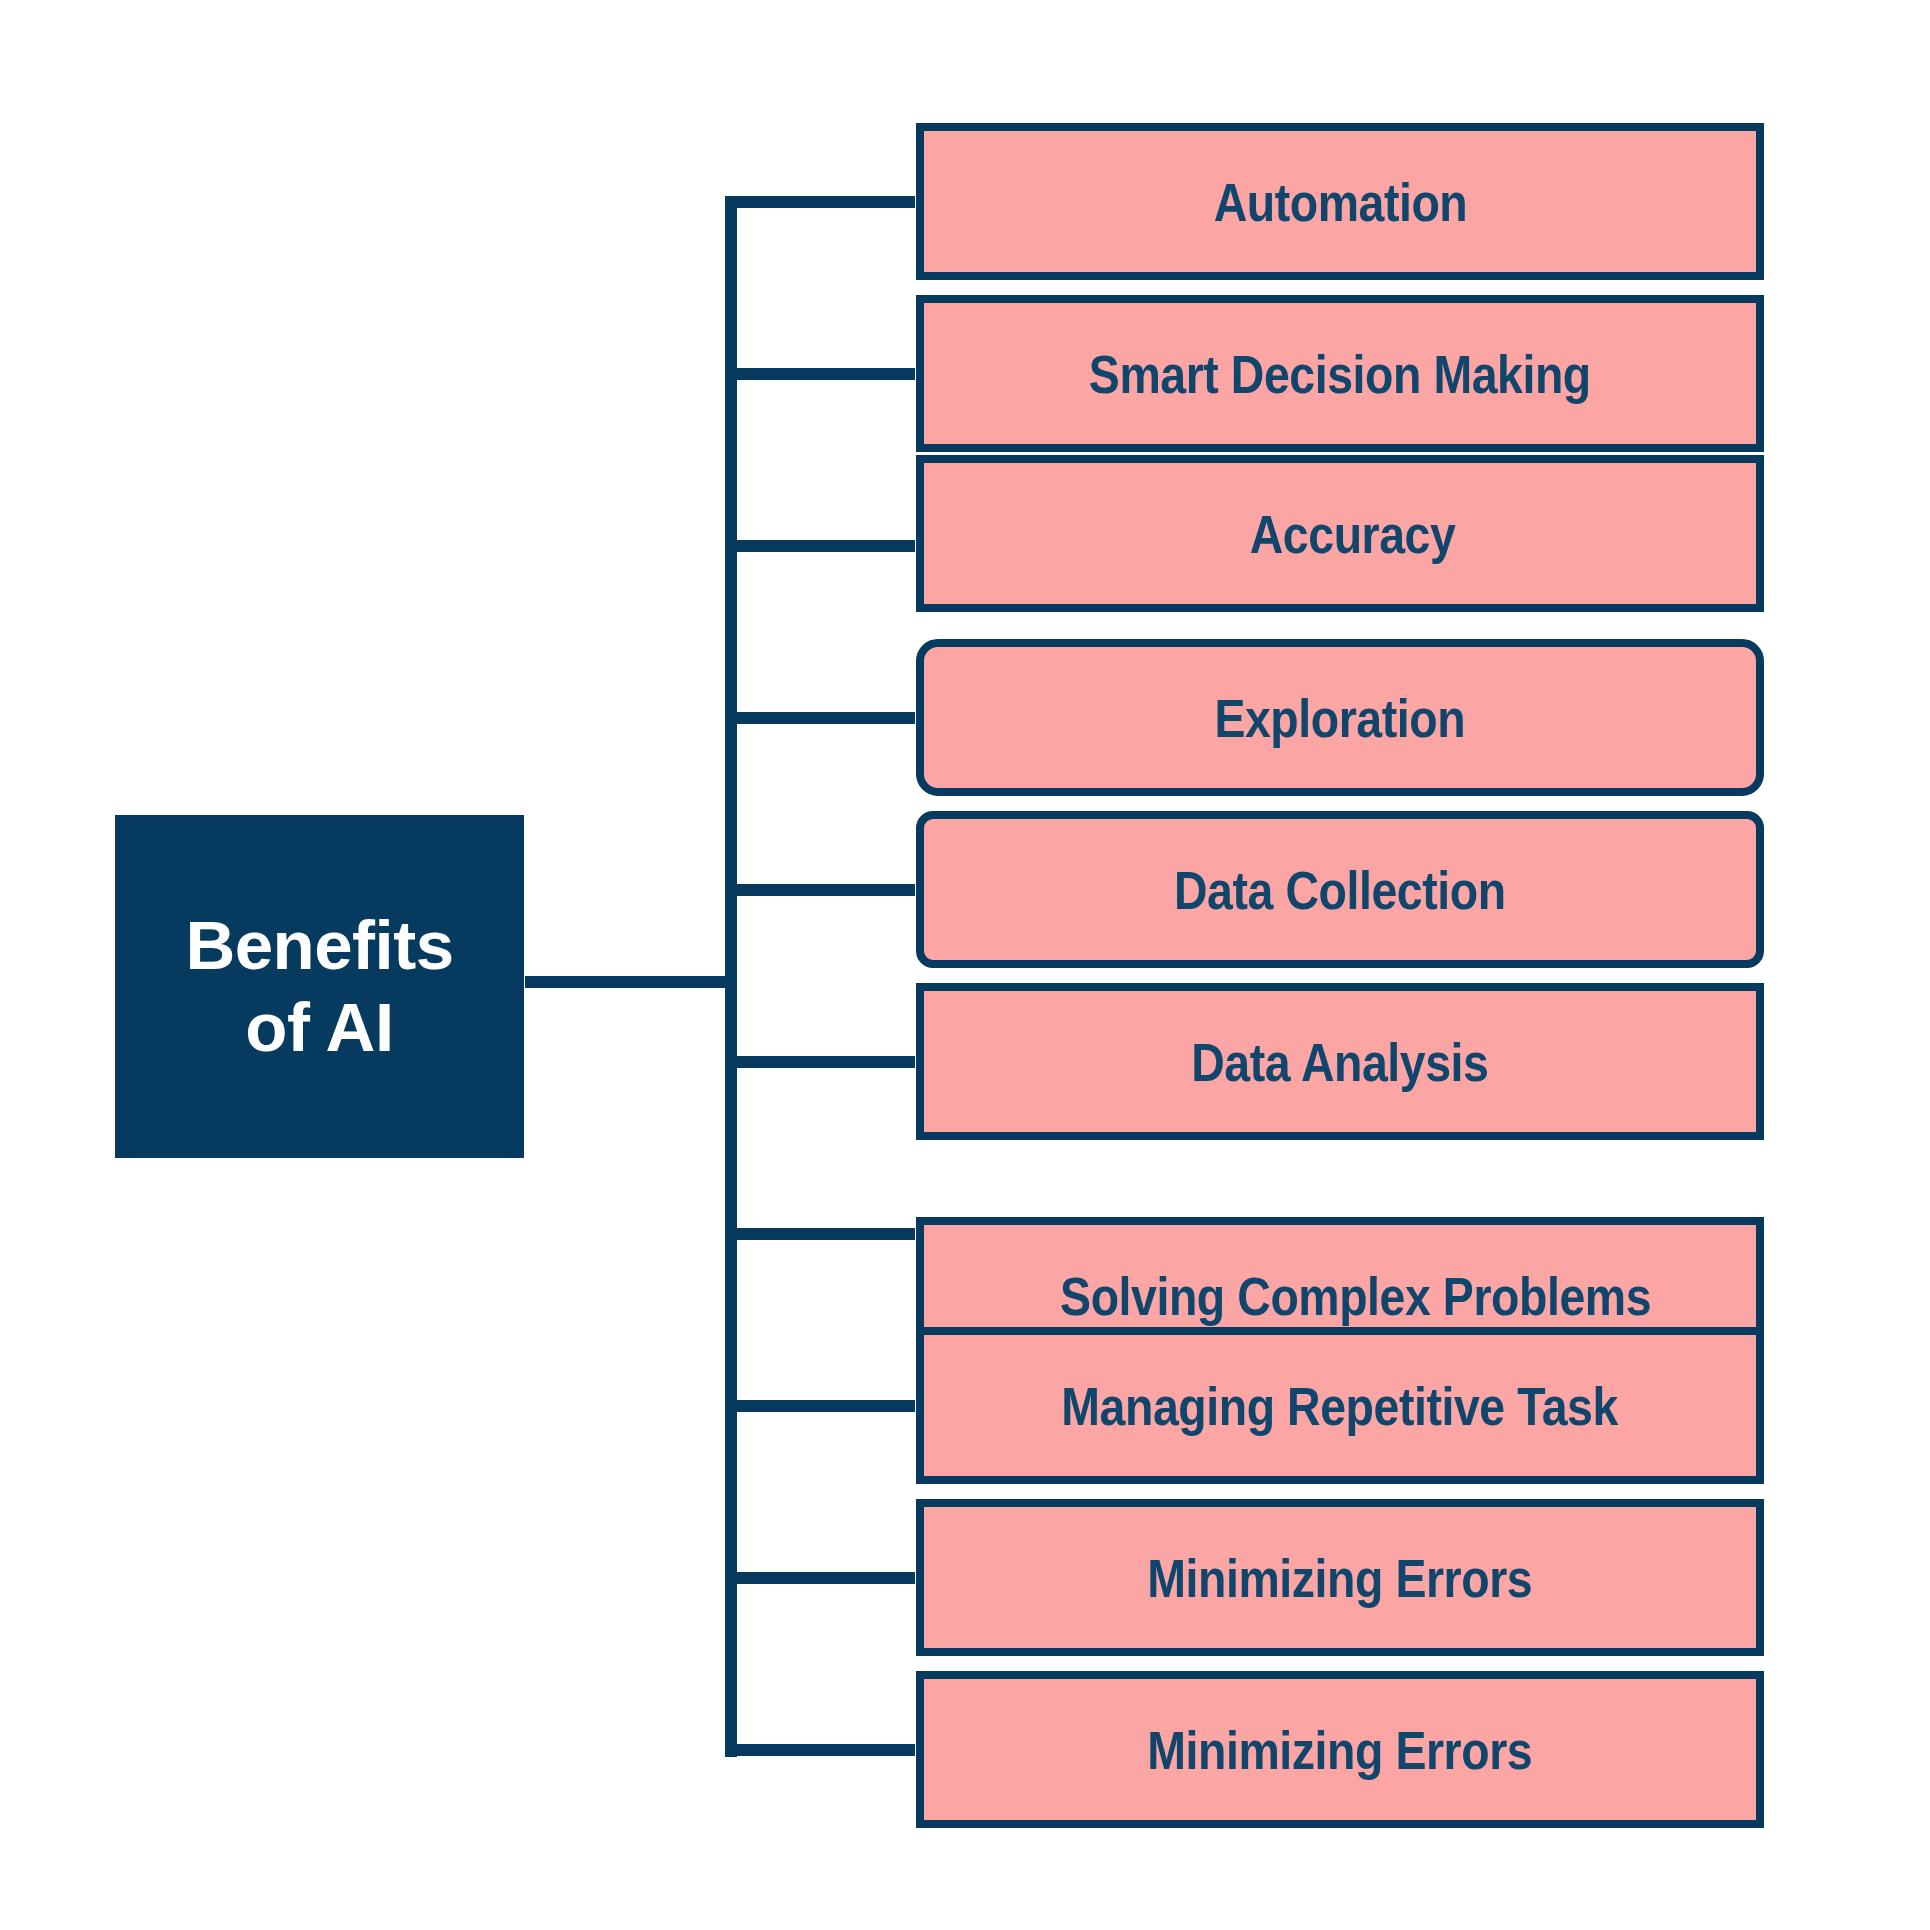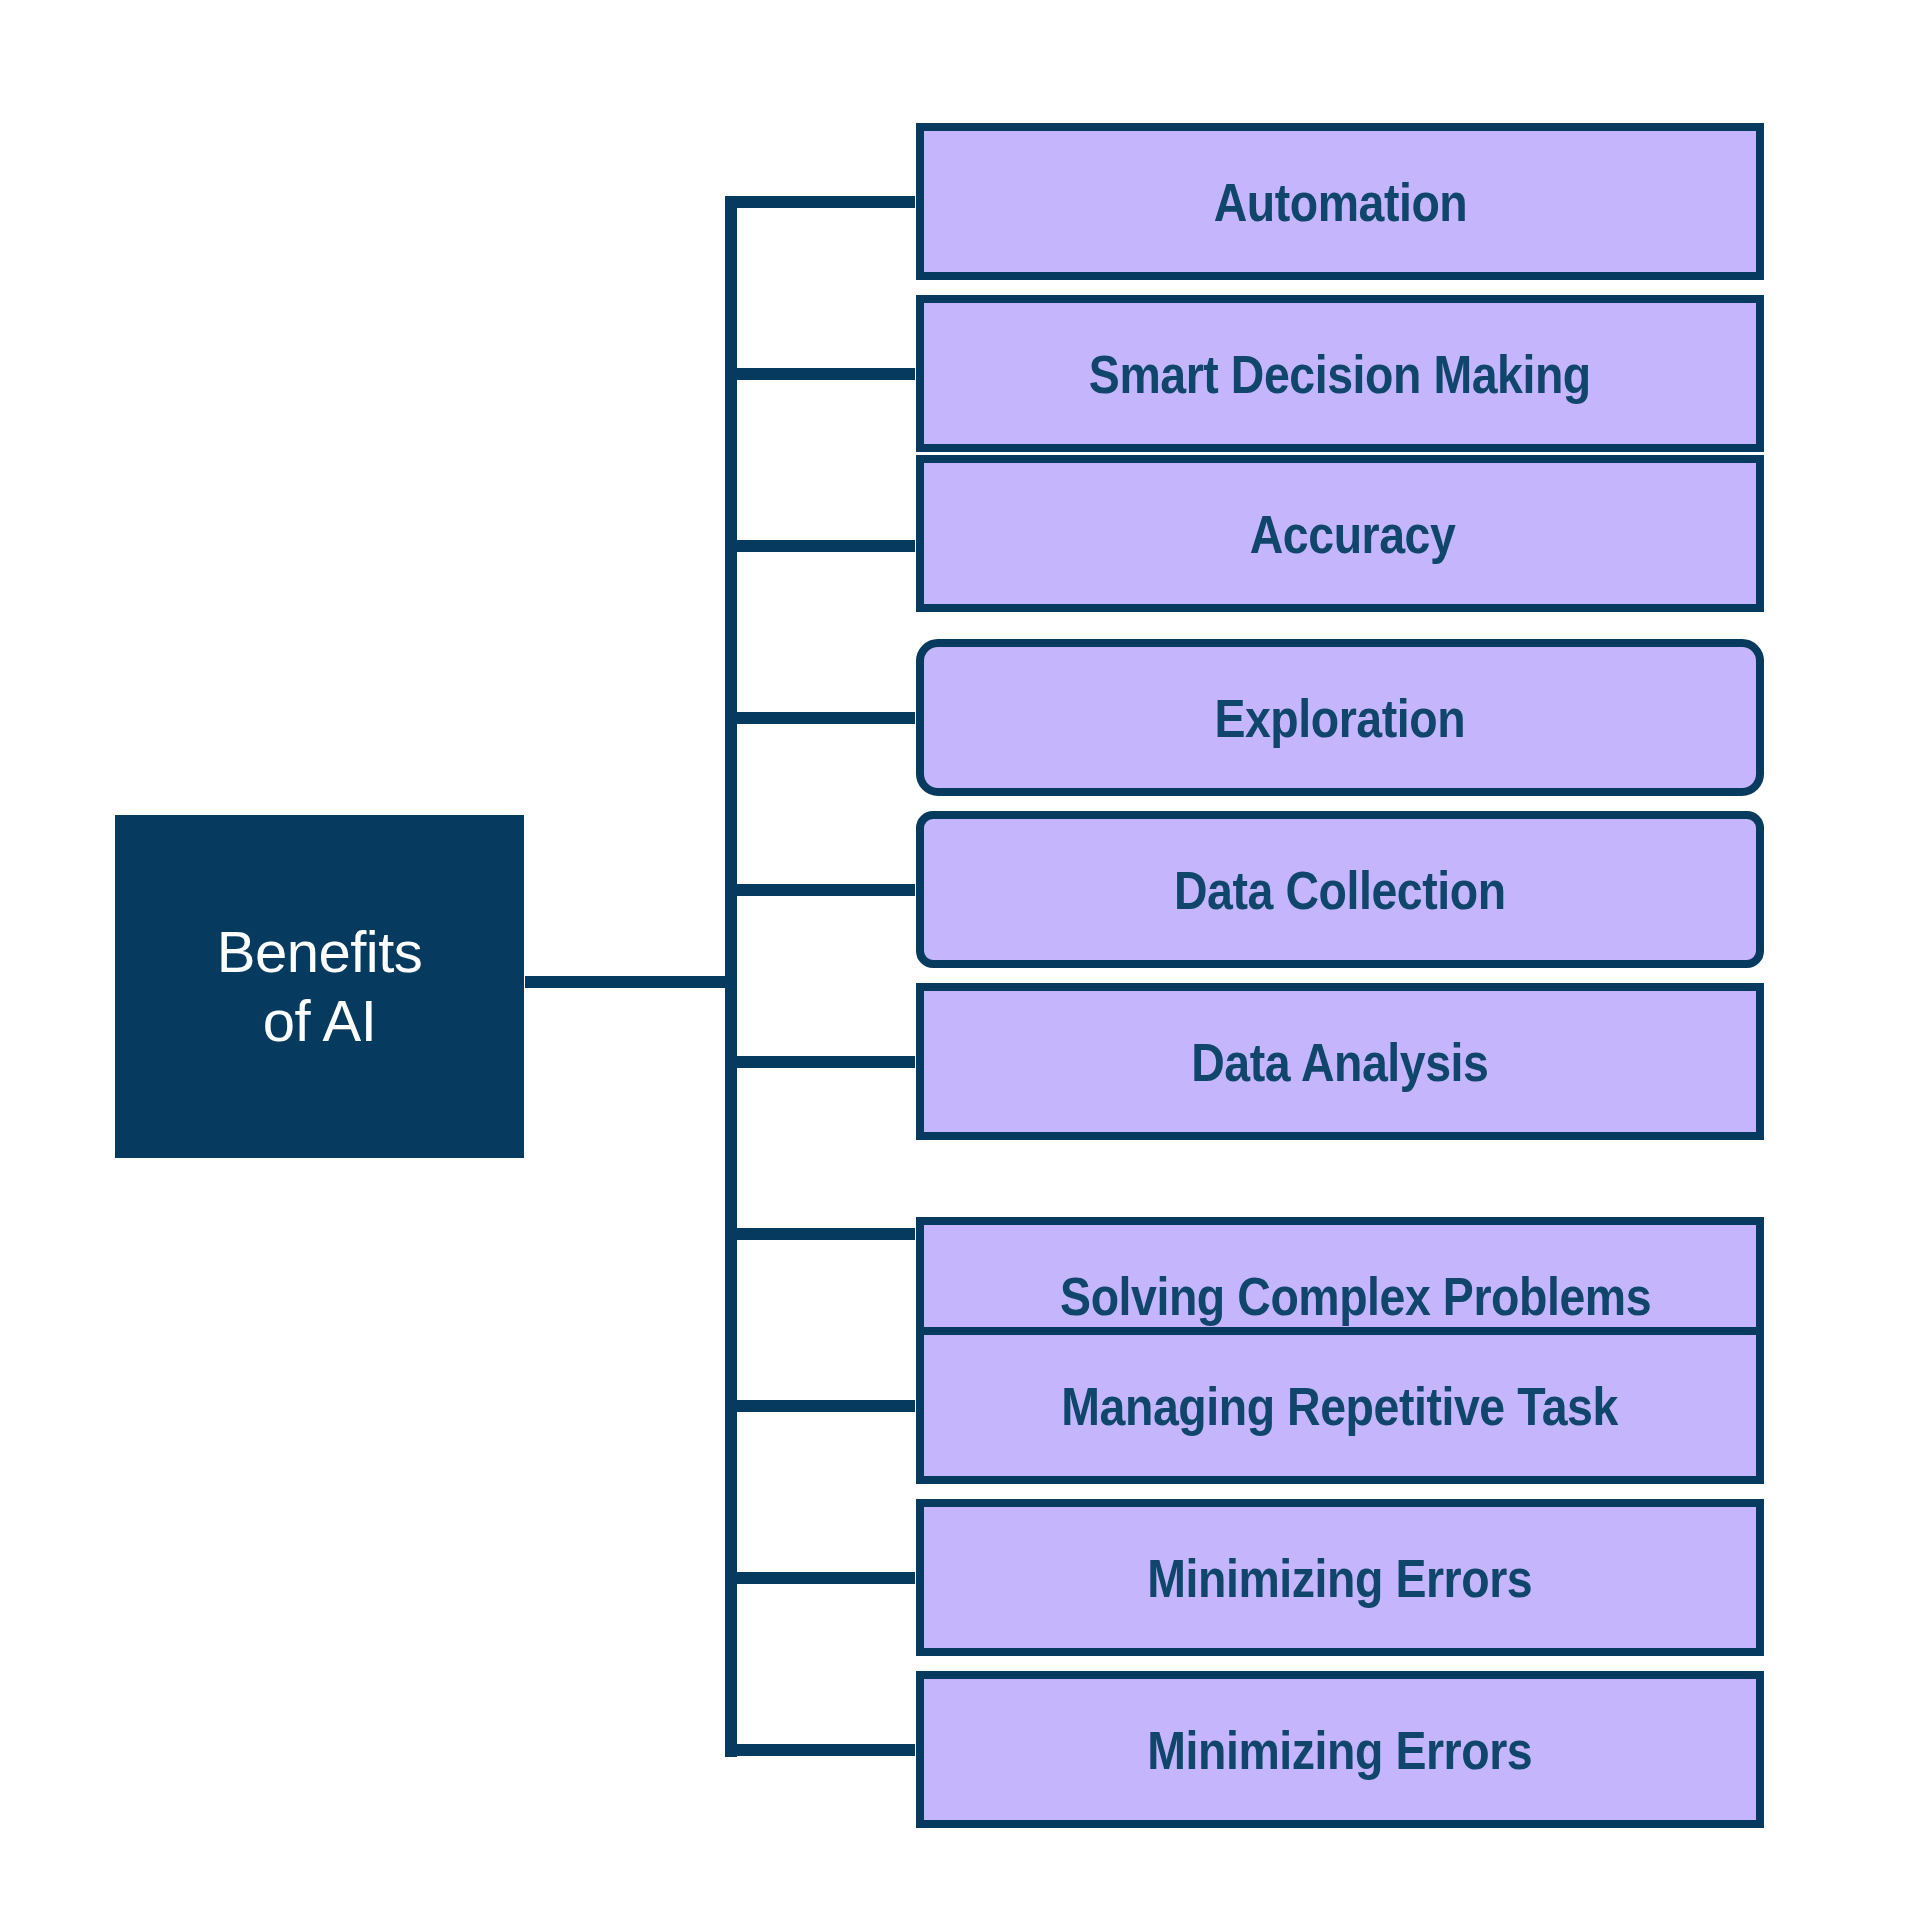--- a/index.html
+++ b/index.html
@@ -29,22 +29,22 @@
     background: #063a5e;
     display: flex;
     align-items: center;
     justify-content: center;
     box-sizing: border-box;
     padding: 0 13.4px;
   }
   .root-label {
     color: #ffffff;
     font-family: "Liberation Sans", sans-serif;
-    font-weight: normal;
-    font-size: 58px;
+    font-weight: bold;
+    font-size: 69px;
     line-height: 1.18;
     text-align: center;
     letter-spacing: -0.5px;
     white-space: pre-line;
   }
 
   
   .line {
     position: absolute;
     background: #063a5e;
@@ -65,21 +65,21 @@
     height: 11.5px;
   }
 
   
   .child-box {
     position: absolute;
     left: 916px;
     width: 848px;
     height: 157px;
     box-sizing: border-box;
-    background: #c4b5fd;
+    background: #fca5a5;
     border: 8.6px solid #063a5e;
     display: flex;
     align-items: center;
     justify-content: center;
   }
   .child-label {
     color: #10466b;
     font-family: "Liberation Sans", sans-serif;
     font-weight: bold;
     font-size: 54px;

